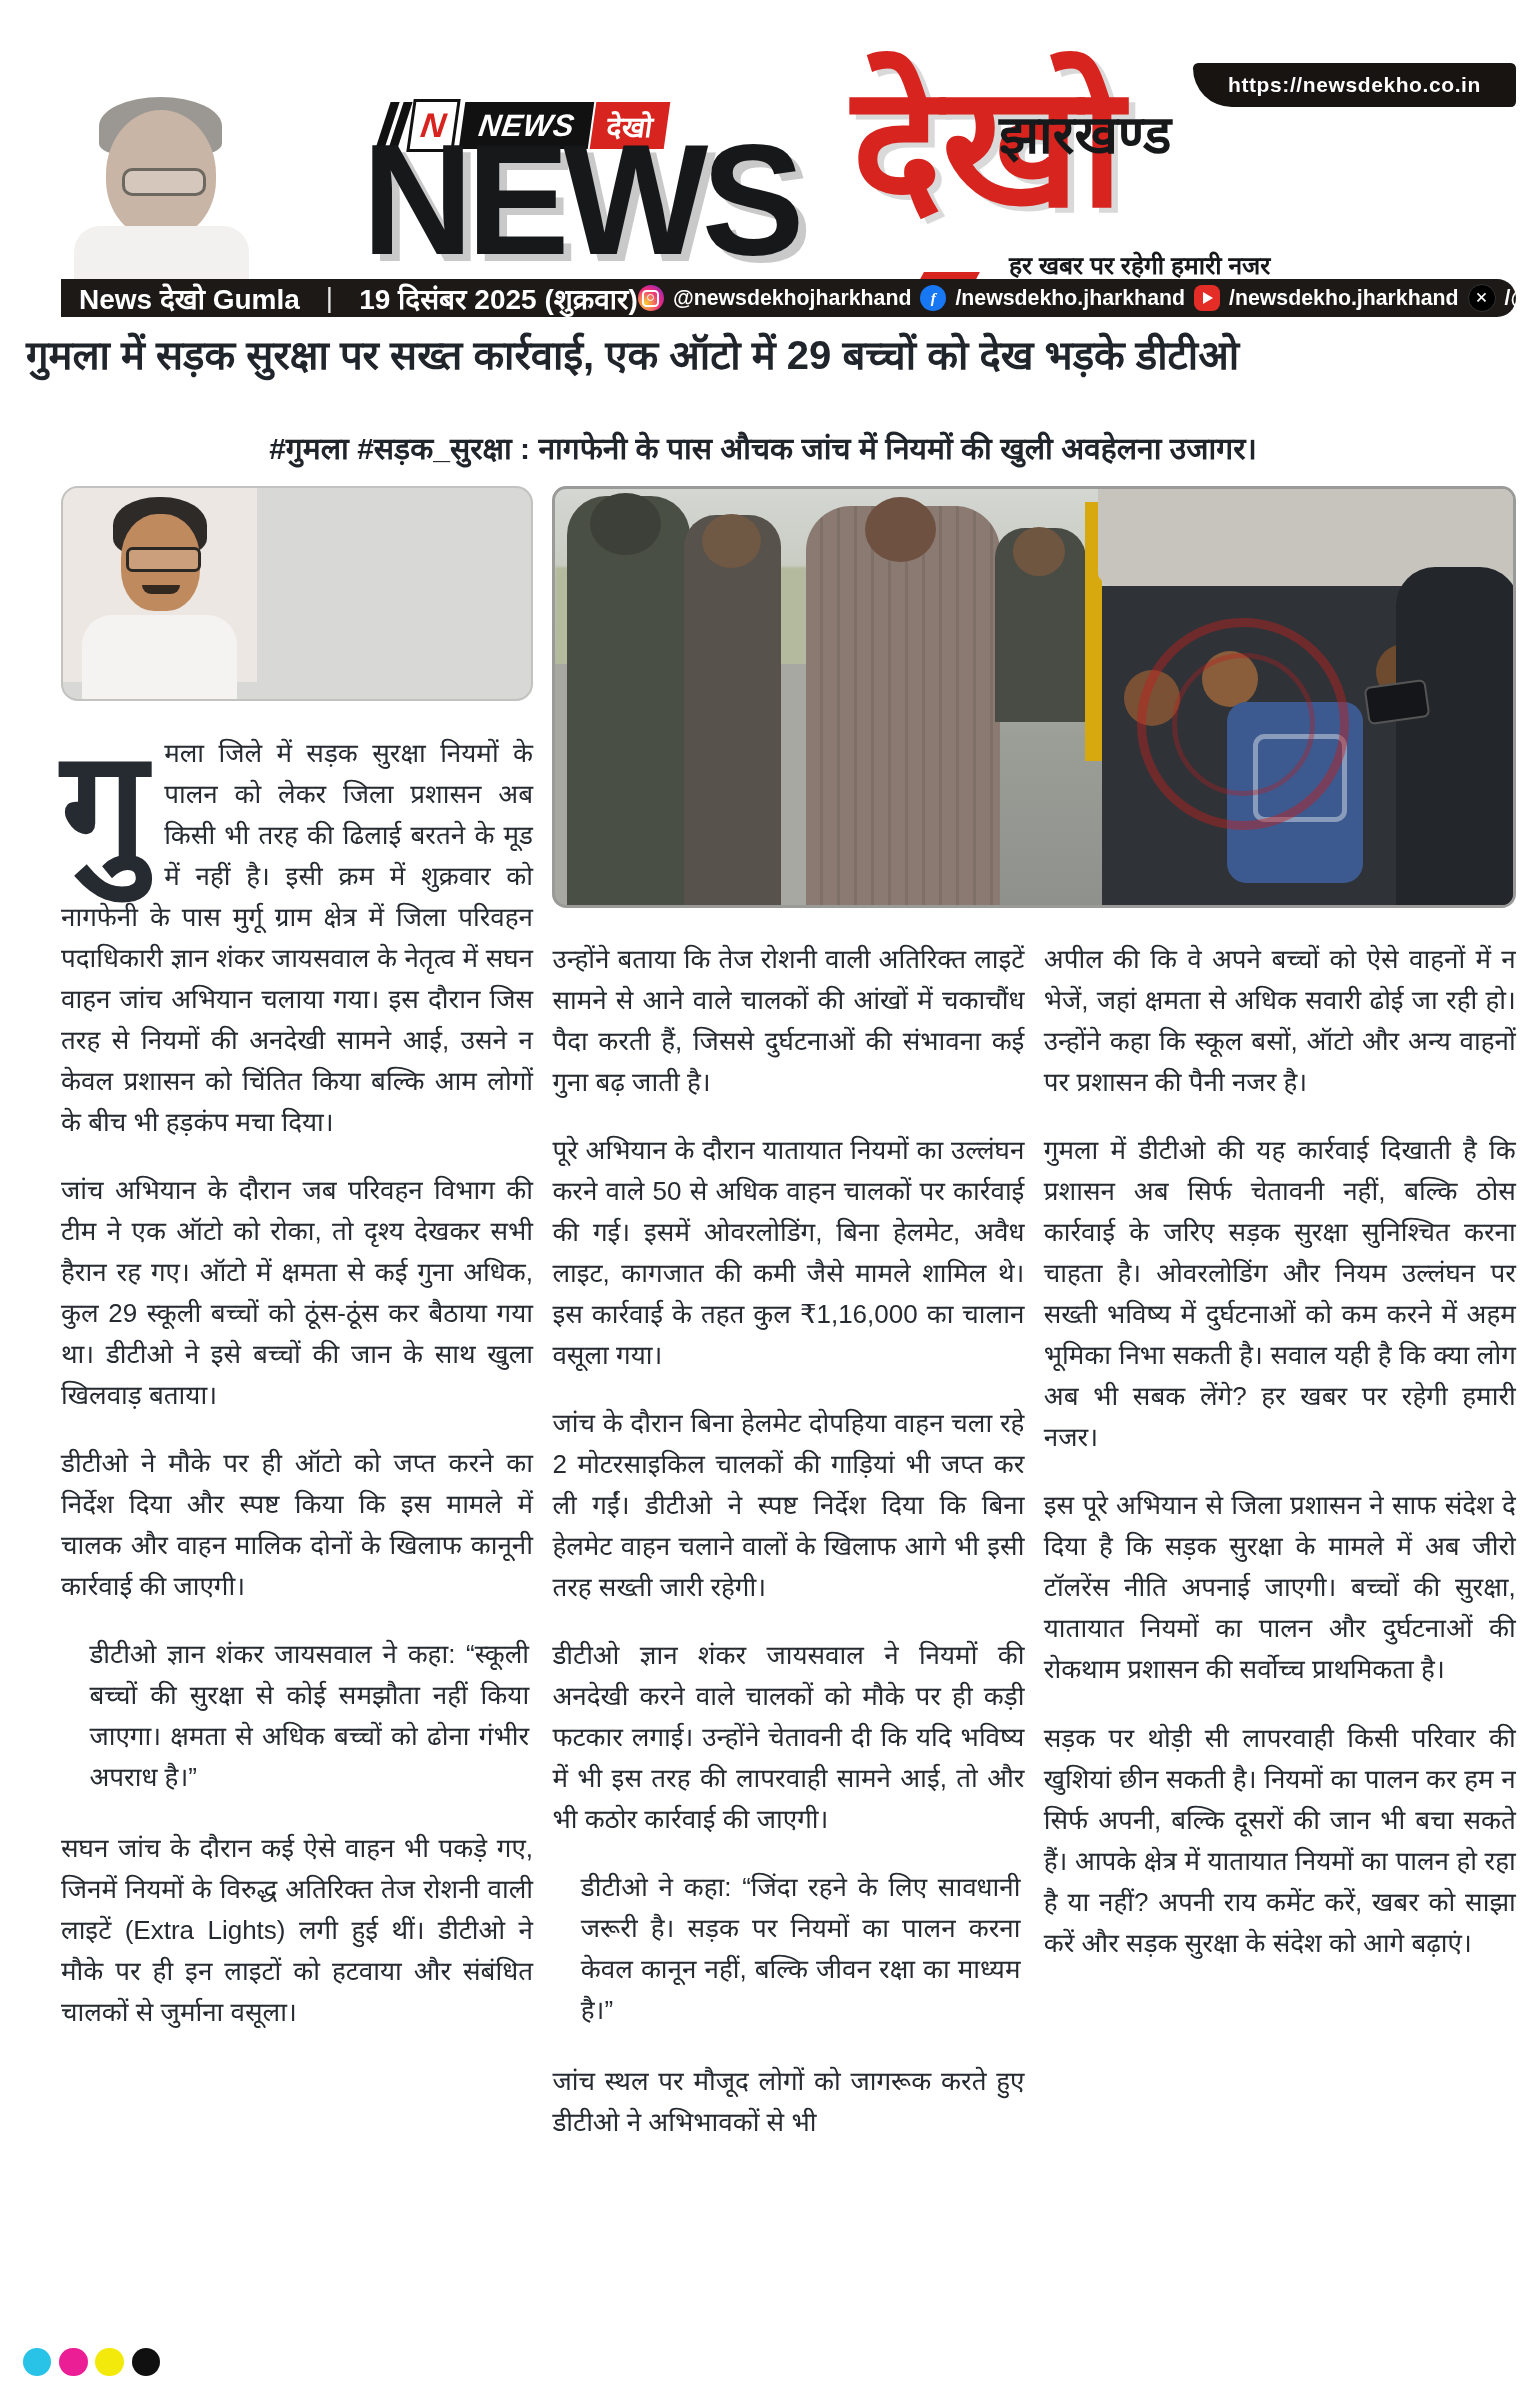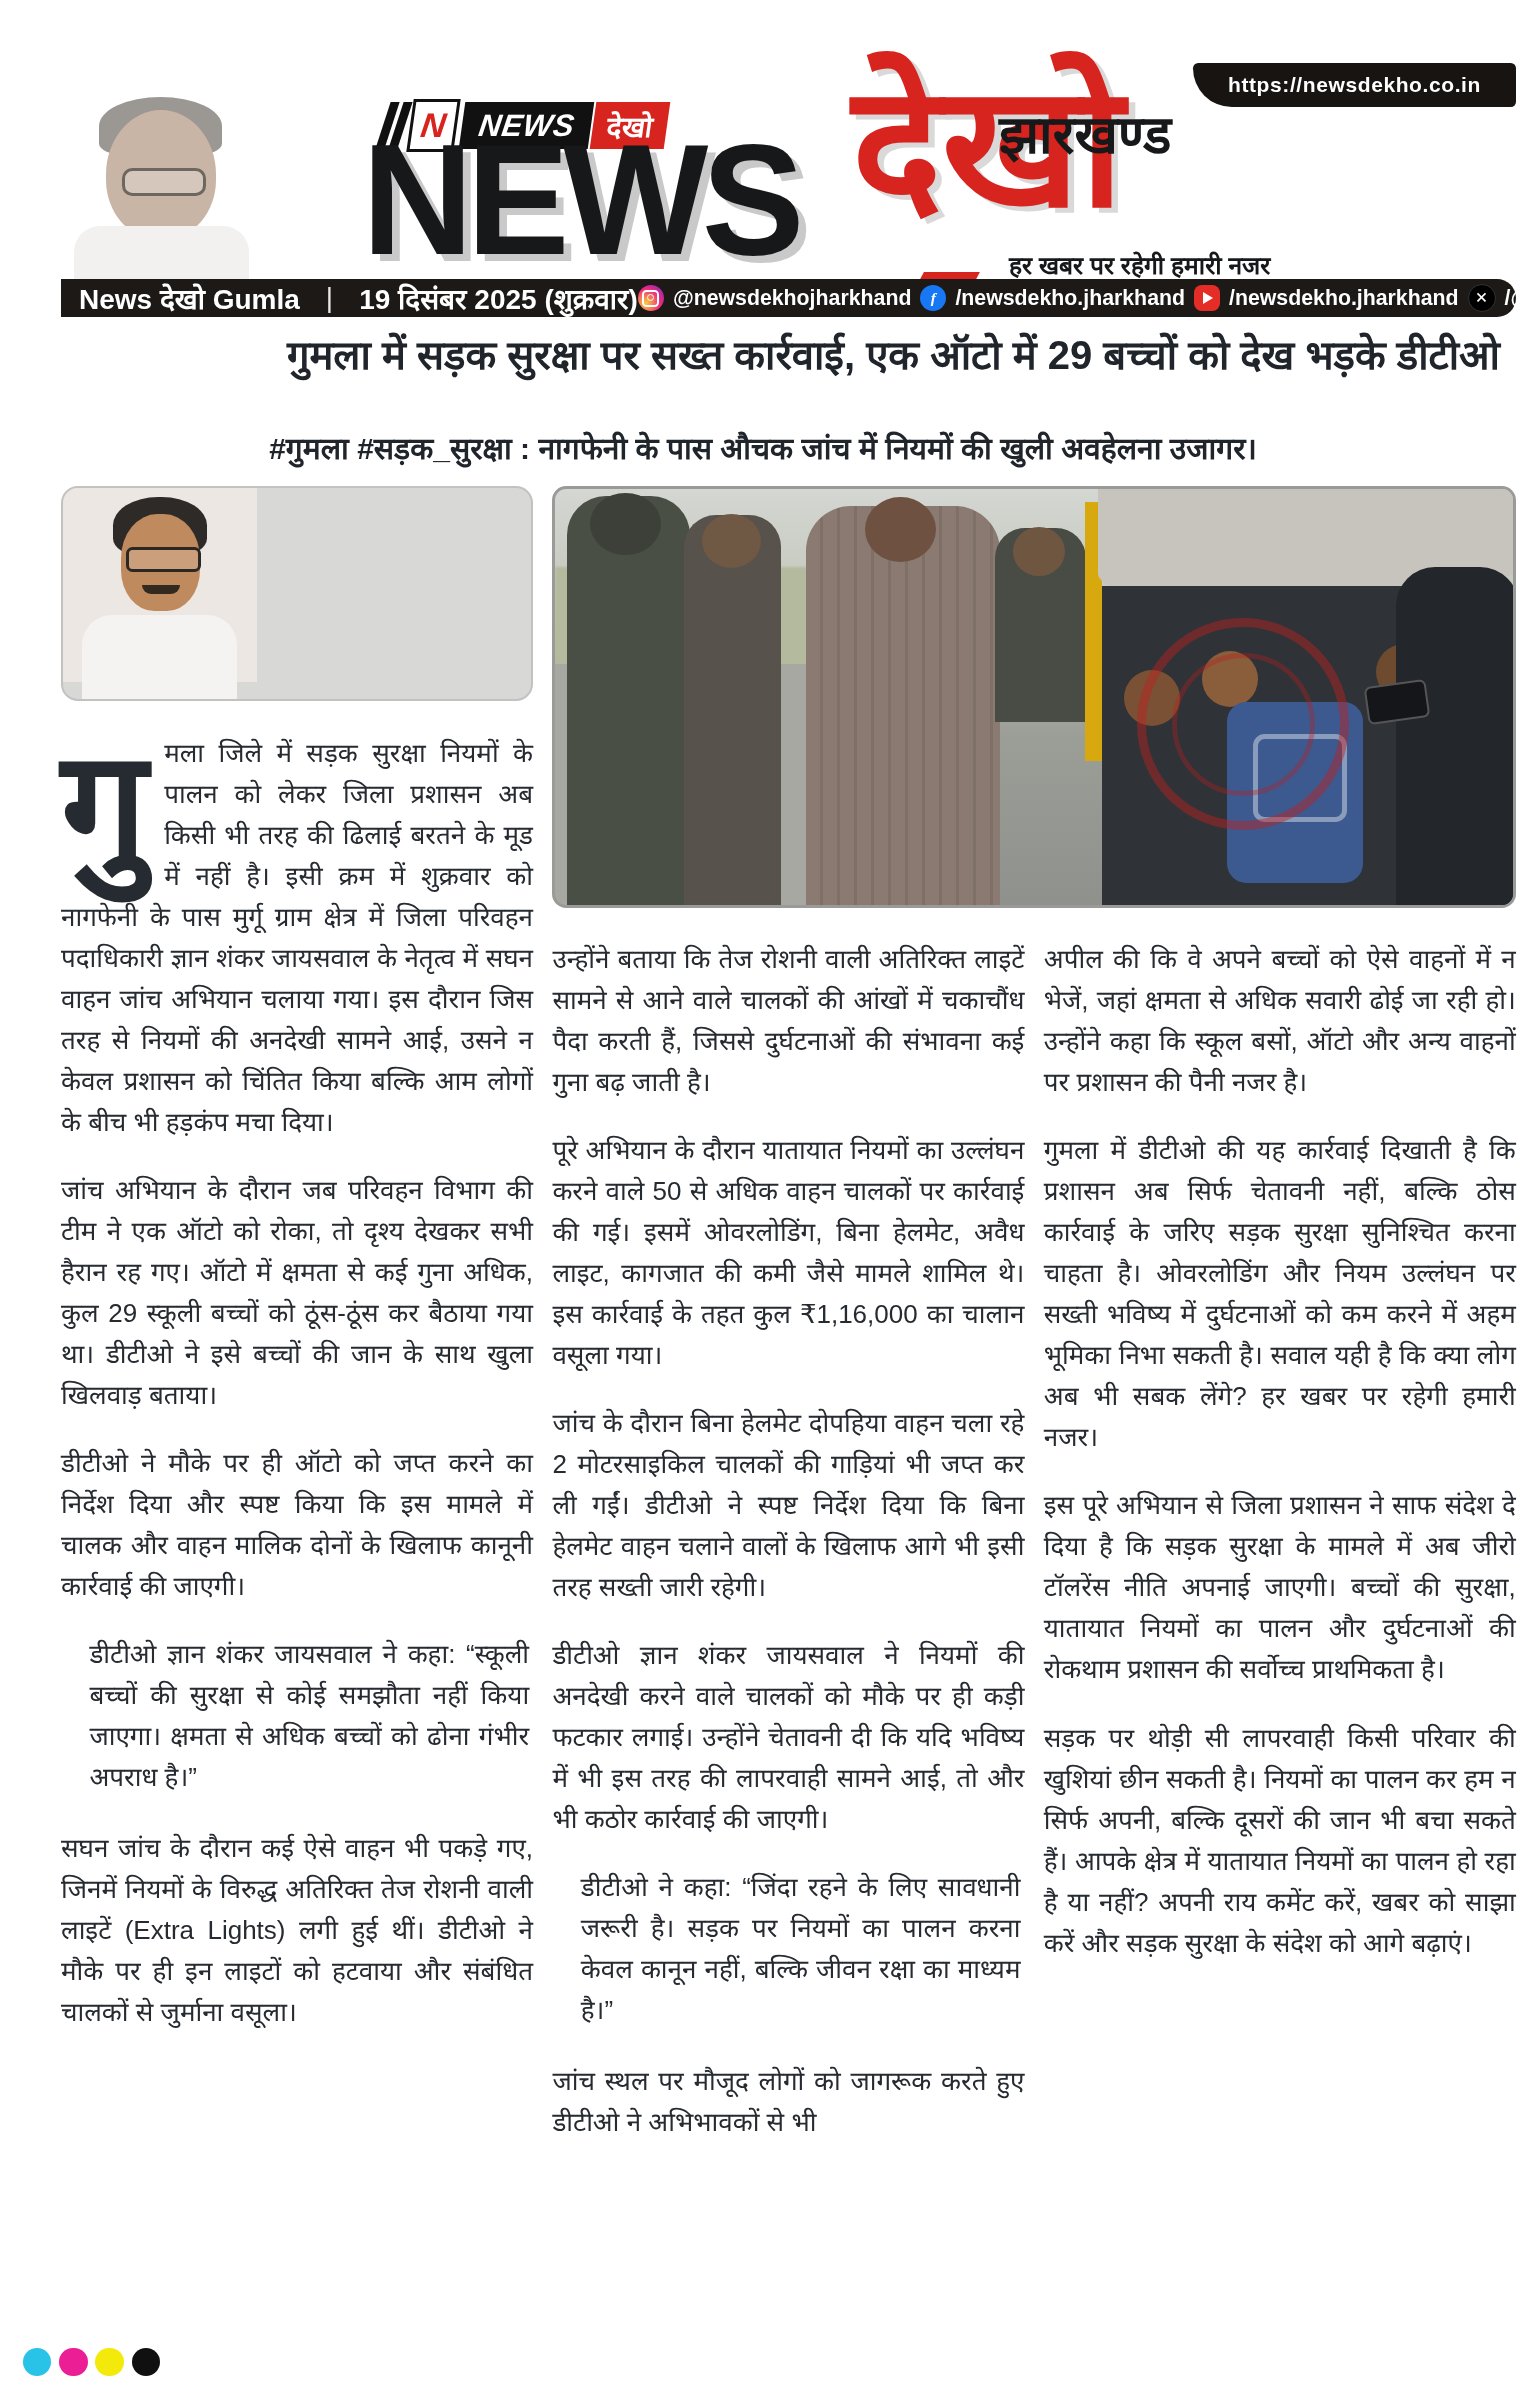--- a/index.html
+++ b/index.html
@@ -49,21 +49,21 @@
   .si-ig{background:radial-gradient(circle at 30% 70%, #f9ce34, #ee2a7b 55%, #6228d7);}
   .si-ig i{width:13px;height:13px;border:2.6px solid #fff;border-radius:4.5px;display:block;position:relative;}
   .si-ig i::after{content:"";position:absolute;left:2.6px;top:2.6px;width:5.2px;height:5.2px;border:1.9px solid #fff;border-radius:50%;}
   .si-fb{background:#1877f2;font-family:"Liberation Serif",serif;font-style:italic;}
   .si-yt{background:#e52d27;border-radius:30%;}
   .si-yt i{width:0;height:0;border-left:10.3px solid #fff;border-top:6.5px solid transparent;border-bottom:6.5px solid transparent;display:block;margin-left:2.6px;}
   .si-x{background:#000;border:1.3px solid #333;}
   .red-tail{position:absolute;left:917px;top:272px;width:56px;height:26px;background:#d8241f;transform:skewX(-28deg);z-index:2;}
 
   
-  .headline{position:absolute;left:26px;top:331px;width:1474px;text-align:right;font-size:40px;line-height:1.2;
+  .headline{position:absolute;left:26px;top:331px;width:1474px;text-align:left;font-size:40px;line-height:1.2;
             font-weight:900;color:#20242b;letter-spacing:0px;}
   .subheadline{position:absolute;left:26px;top:427px;width:1474px;text-align:center;font-size:30px;
                font-weight:bold;color:#20242b;}
 
   
   .columns{position:absolute;left:61px;top:486px;width:1455px;display:flex;gap:19.4px;}
   .leftcol{width:472px;flex:0 0 472px;}
   .rightwrap{flex:1;min-width:0;}
 
   

